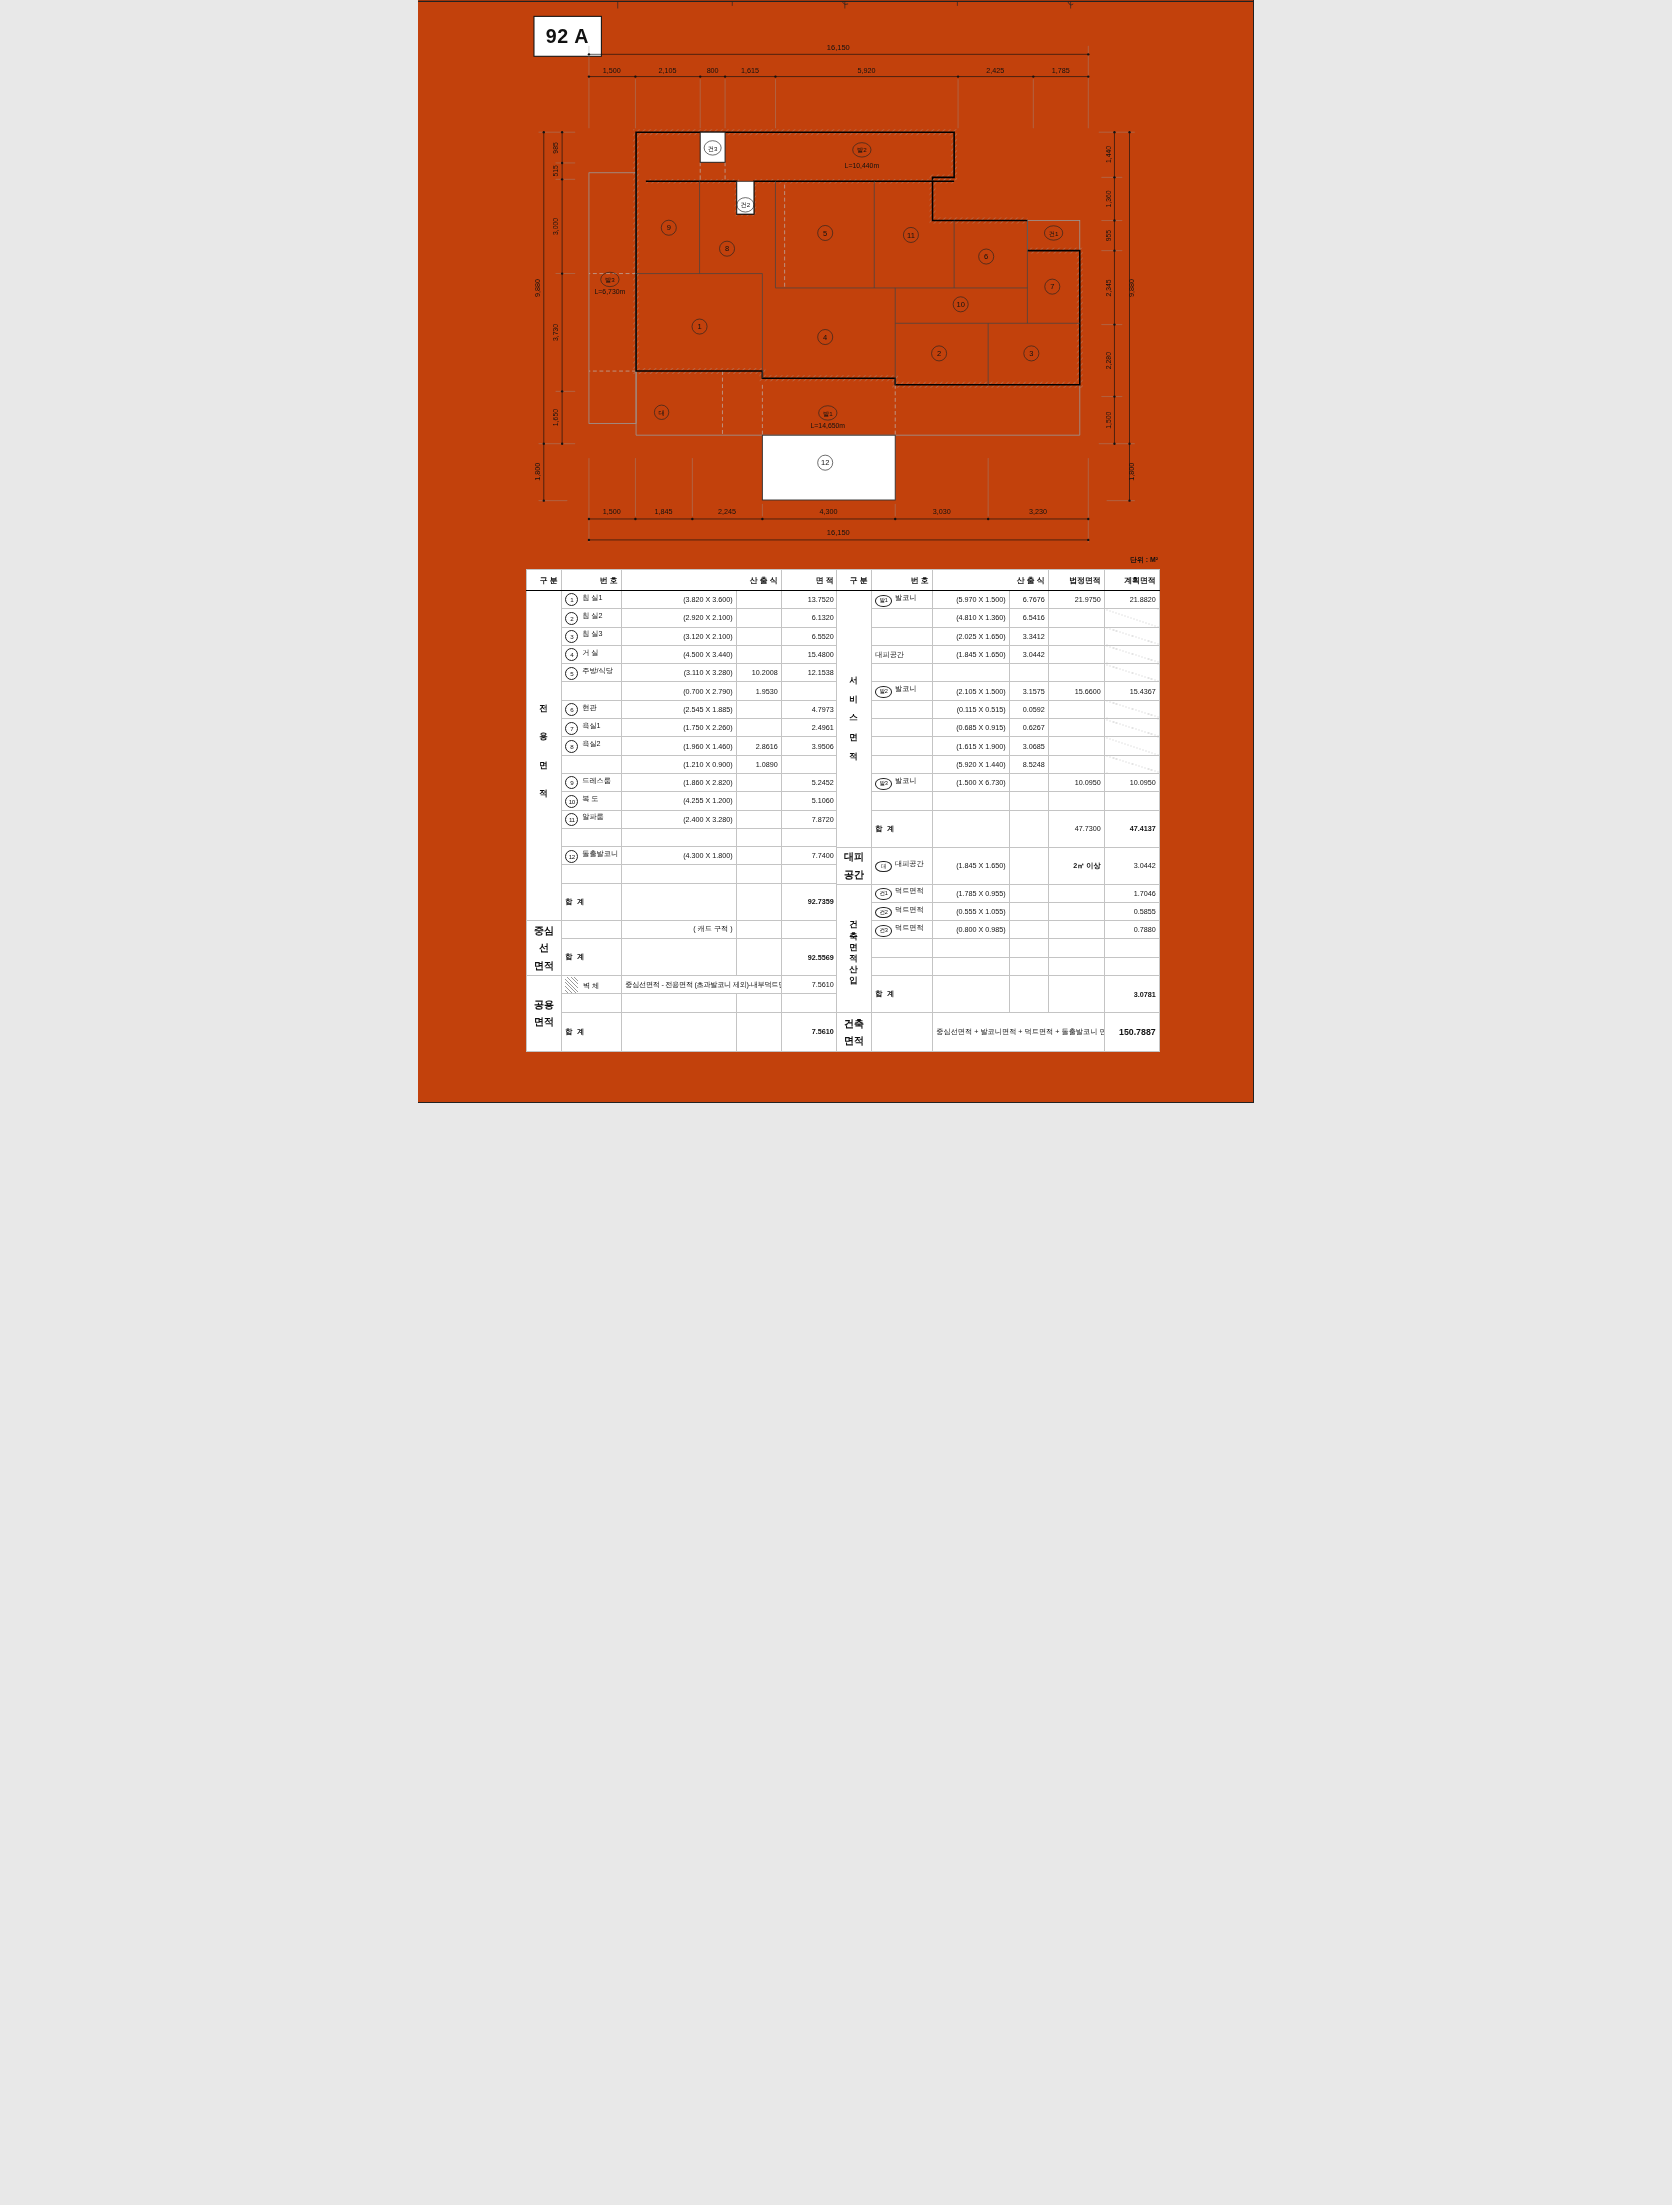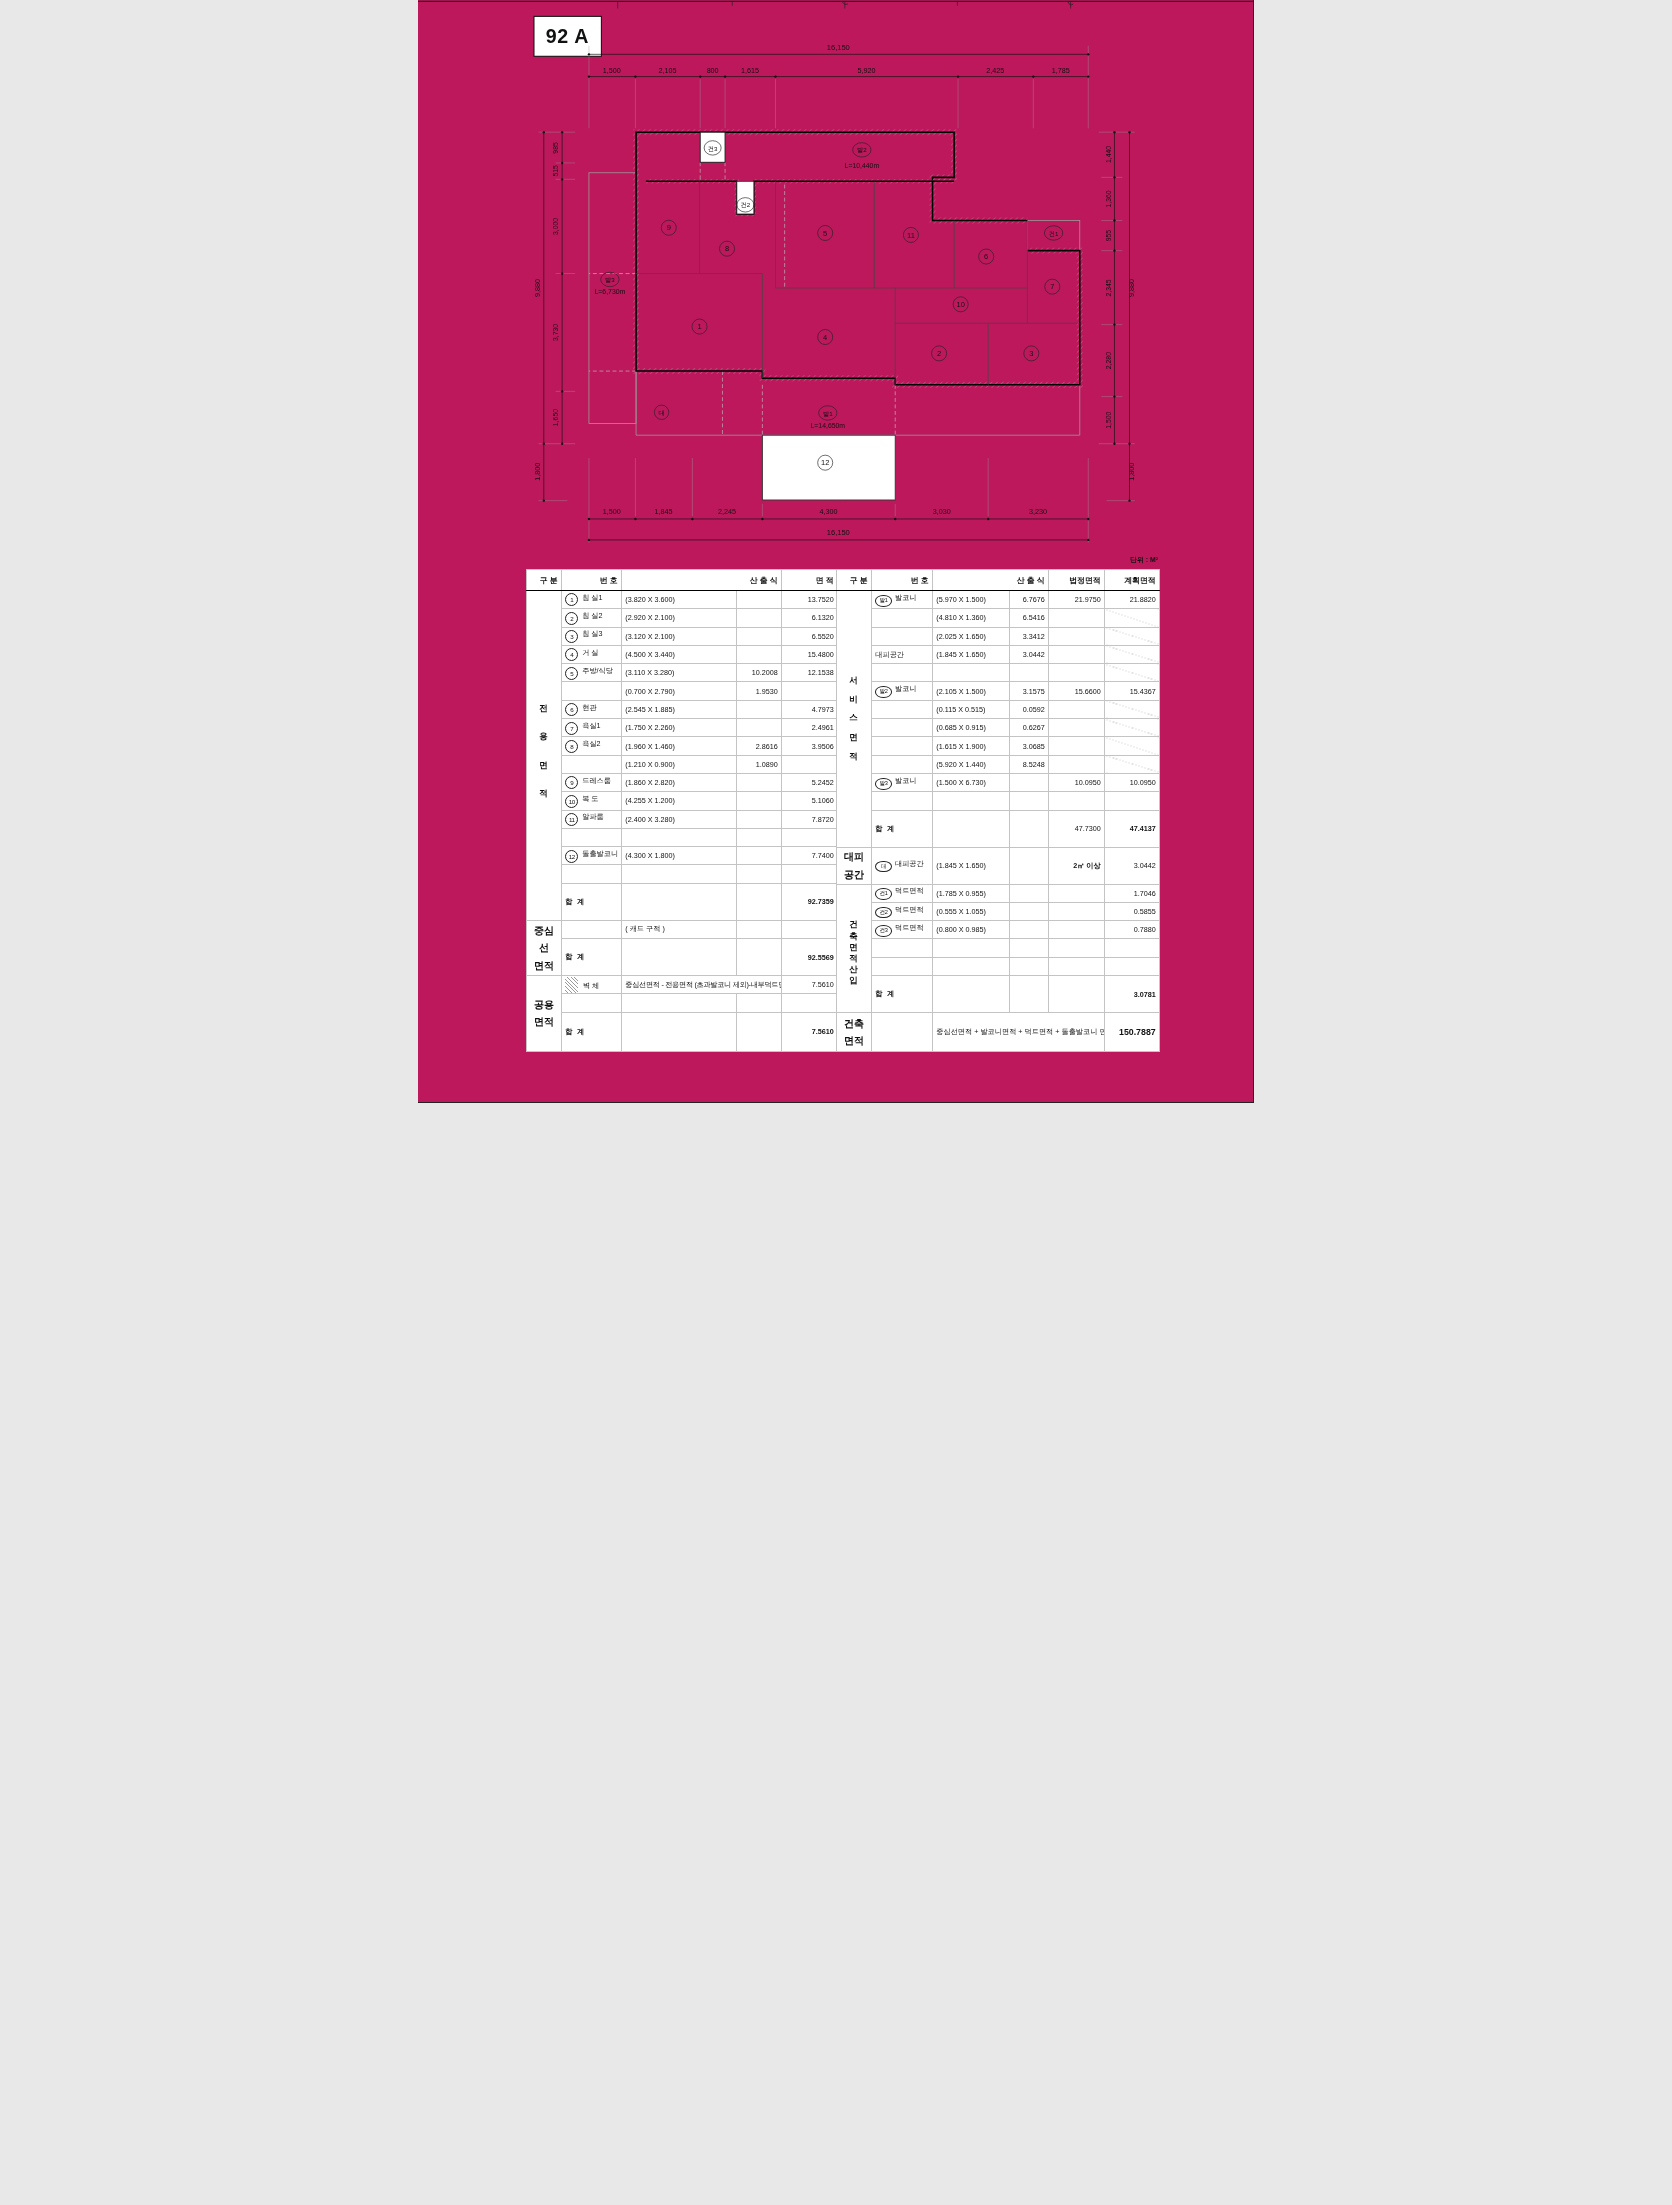--- a/index.html
+++ b/index.html
@@ -1,34 +1,34 @@
 <!DOCTYPE html>
 <html style="font-size:10.5px"><head>
 <meta charset="utf-8">
 <style>
   html,body{margin:0;padding:0;background:#e8e8e8;}
-  .page{position:relative;width:836px;height:1103px;background:#be185d;margin:0 auto;
+  .page{position:relative;width:836px;height:1103px;background:#c2410c;margin:0 auto;
         font-family:"Liberation Sans","DejaVu Sans",sans-serif;color:#111;overflow:hidden;}
   svg text{font-family:"Liberation Sans","DejaVu Sans",sans-serif;fill:#111;}
   .units{position:absolute;left:665px;top:555px;width:75px;text-align:right;
          font-size:6.9px;font-weight:700;}
   table.tbl{position:absolute;border-collapse:collapse;table-layout:fixed;
             border:1.4px solid #000;background:#fff;}
   table.tbl td{border:0.7px solid #c4c4c4;font-size:7.2px;padding:0 3.3px;overflow:hidden;
                white-space:nowrap;vertical-align:middle;}
   #tblL{left:108px;top:569px;width:310px;}
   #tblR{left:418px;top:569px;width:323px;}
   tr.hd{height:21px;}
   tr.hd td{border-bottom:1.6px solid #000;font-weight:700;font-size:7.9px;text-align:right;}
   tr.r28{height:18.3px;} tr.r56{height:37px;} tr.r60{height:39px;}
   tr.thick td{border-top:1.4px solid #000;}
   td.sec{border-right:0.9px solid #222;text-align:center;}
   td.no{border-left:0.9px solid #222;}
   td.f{border-left:0.9px solid #222;border-right:0.7px solid #d2d2d2;font-size:6.9px;
-       text-align:left;padding-left:5.2px;}
+       text-align:right;padding-left:5.2px;}
   td.s{border-left:0.7px solid #d2d2d2;}
   td.s,td.a,td.l,td.p{text-align:right;padding-right:4.6px;}
   td.a,td.l{border-left:0.9px solid #222;}
   td.p{border-left:0.8px solid #555;}
   .circ{display:inline-block;width:11px;height:11px;line-height:11px;border:0.7px solid #222;
         border-radius:50%;font-size:6.2px;text-align:center;margin-right:3.9px;
         vertical-align:-2.6px;padding:0;letter-spacing:-0.3px;}
   .ecirc{display:inline-block;min-width:14.4px;height:9.8px;line-height:9.8px;border:0.7px solid #222;
         border-radius:50%/48%;font-size:5.6px;text-align:center;margin-right:3.3px;
         vertical-align:-2px;letter-spacing:-0.3px;}

